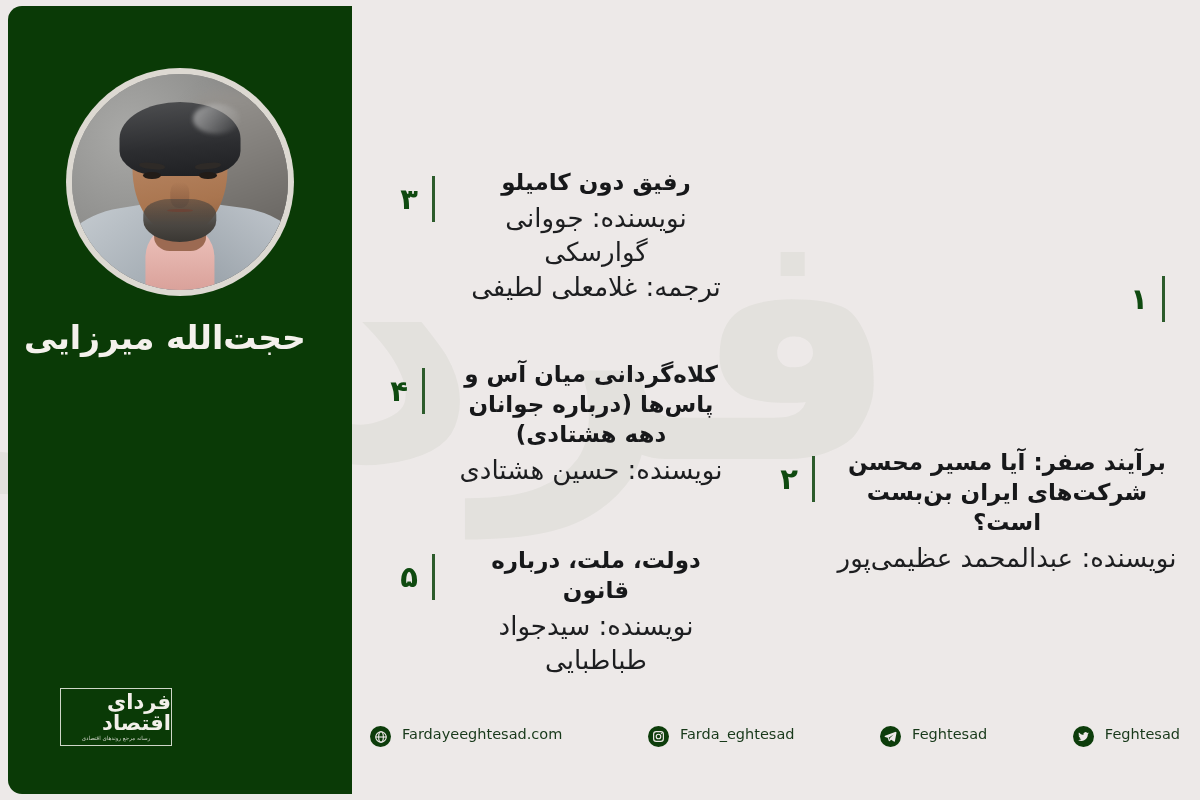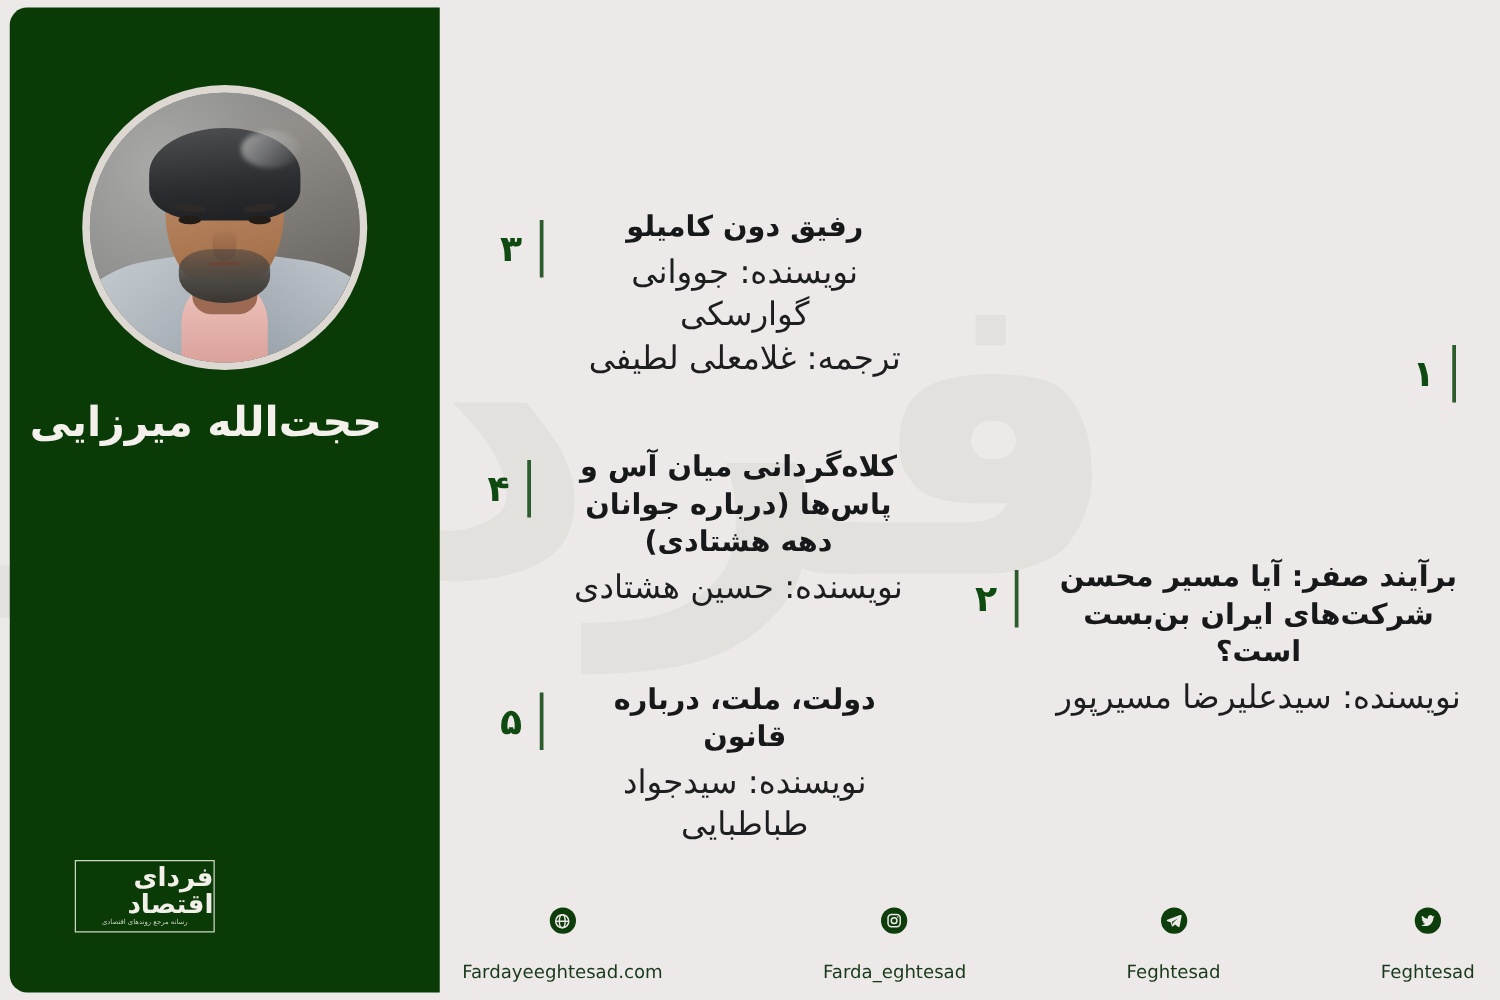--- a/index.html
+++ b/index.html
@@ -286,23 +286,23 @@
     width: 810px;
     display: flex;
     flex-direction: row;
     align-items: center;
     justify-content: space-between;
     direction: ltr;
   }
 
   .social {
     display: flex;
-    flex-direction: column;
-    align-items: center;
-    gap: 23px;
+    flex-direction: row;
+    align-items: flex-start;
+    gap: 11px;
   }
 
   .social-icon {
     width: 21px;
     height: 21px;
     border-radius: 50%;
     background: #0d3d0b;
     display: flex;
     align-items: center;
     justify-content: center;
@@ -382,21 +382,21 @@
     </div>
     <div class="book-num-cell">
       <div class="book-num">۴</div>
       <div class="book-divider"></div>
     </div>
   </div>
 
   <div class="book" style="left:762px; top:448px; width:418px;">
     <div class="book-text" style="width:350px;">
       <div class="book-title">برآیند صفر: آیا مسیر محسن شرکت‌های ایران بن‌بست است؟</div>
-      <div class="book-meta">نویسنده: سیدعلیرضا مسیر‌پور</div>
+      <div class="book-meta">نویسنده: عبدالمحمد عظیمی‌پور</div>
     </div>
     <div class="book-num-cell">
       <div class="book-num">۲</div>
       <div class="book-divider"></div>
     </div>
   </div>
 
   <div class="book" style="left:383px; top:546px; width:355px;">
     <div class="book-text" style="width:288px;">
       <div class="book-title">دولت، ملت، درباره قانون</div>

